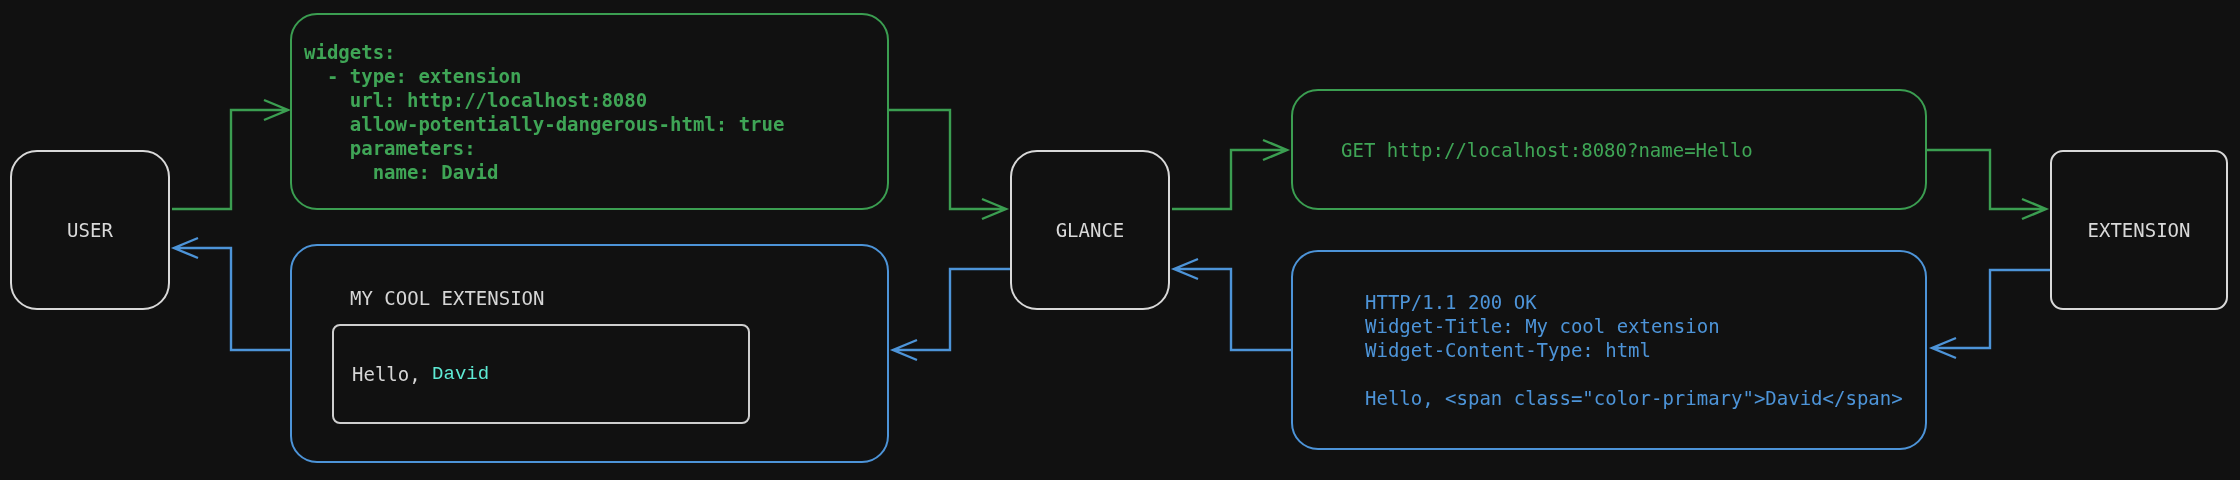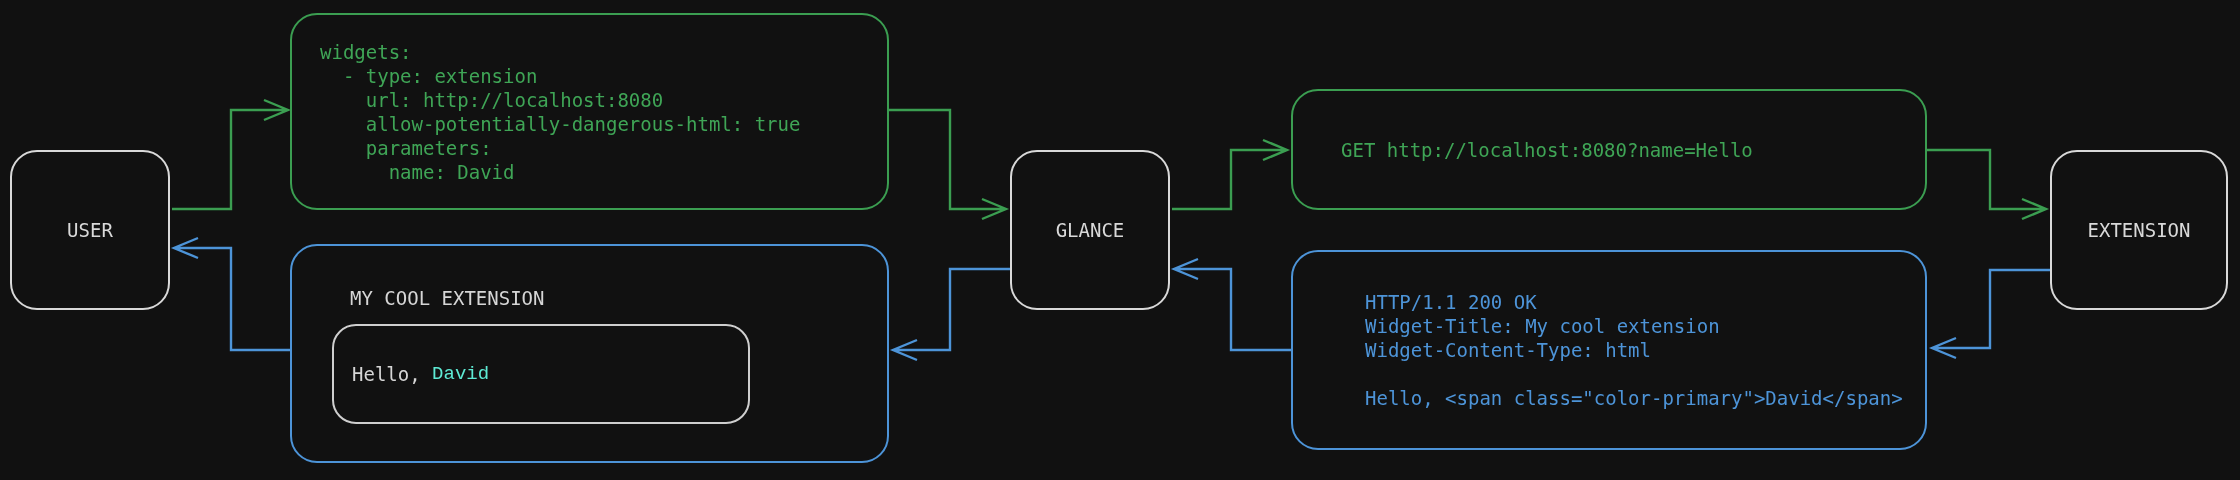--- a/index.html
+++ b/index.html
@@ -28,42 +28,42 @@
     border: 2px solid #d9d9d9;
     border-radius: 27px;
     display: flex;
     align-items: center;
     justify-content: center;
     color: #d9d9d9;
     background: #111111;
   }
   #node-user      { left: 10px;   top: 150px; width: 160px; height: 160px; }
   #node-glance    { left: 1010px; top: 150px; width: 160px; height: 160px; }
-  #node-extension { left: 2050px; top: 150px; width: 178px; height: 160px; }
+  #node-extension { left: 2050px; top: 150px; width: 178px; height: 160px; border-radius: 13px; }
 
   .codebox {
     position: absolute;
     box-sizing: border-box;
     border-radius: 27px;
     display: flex;
     align-items: center;
     background: #111111;
   }
   .codebox pre {
     margin: 0;
     white-space: pre;
     font: inherit;
   }
   .border-green { border: 2px solid #3b9e51; }
   .border-blue  { border: 2px solid #4d94d8; }
   .text-green   { color: #3fa556; }
   .text-blue    { color: #4d94d8; }
 
   #box-config   { left: 290px;  top: 13px;  width: 599px; height: 197px; }
-  #box-config pre   { padding-left: 28px; }
+  #box-config pre   { padding-left: 12px; font-weight: bold; }
   #box-request  { left: 1291px; top: 89px;  width: 636px; height: 121px; }
   #box-request pre  { padding-left: 48px; }
   #box-response { left: 1291px; top: 250px; width: 636px; height: 200px; }
   #box-response pre { padding-left: 72px; }
 
   #box-widget   { left: 290px;  top: 244px; width: 599px; height: 219px; display: block; }
   .widget-title {
     position: absolute;
     left: 58px;
     top: 40px;
@@ -71,21 +71,21 @@
     white-space: pre;
   }
   .widget-inner {
     position: absolute;
     box-sizing: border-box;
     left: 40px;
     top: 78px;
     width: 418px;
     height: 100px;
     border: 2px solid #cfcfcf;
-    border-radius: 24px;
+    border-radius: 8px;
     display: flex;
     align-items: center;
     padding-left: 18px;
     white-space: pre;
   }
   .greeting-prefix { color: #d6d6d6; }
   .greeting-name   { color: #5eead4; font-family: Liberation Mono, monospace; }
 </style>
 </head>
 <body>

